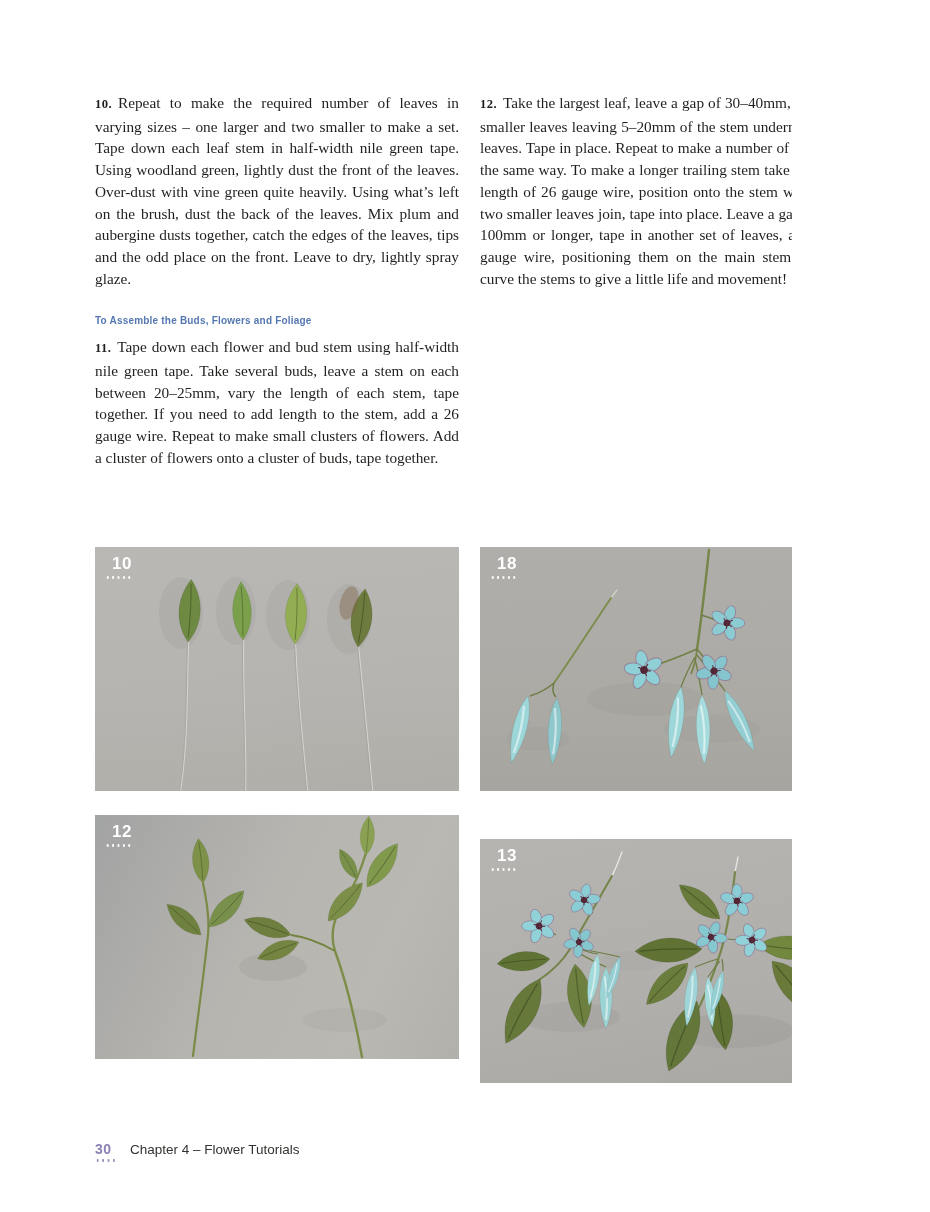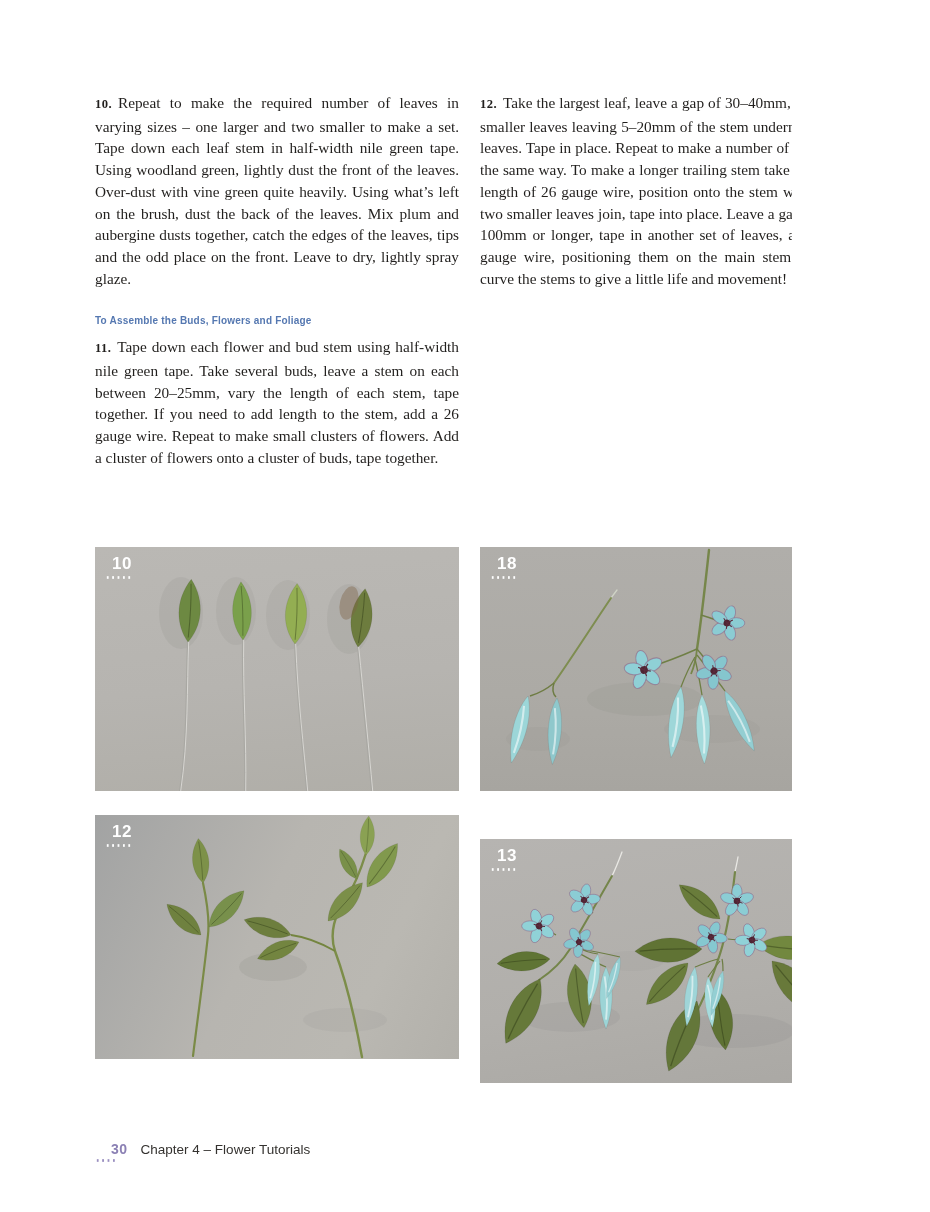--- a/index.html
+++ b/index.html
@@ -70,21 +70,21 @@
     background-repeat:repeat-x;
   }
   .page-footer {
     position:absolute; left:95px; top:1141px;
     display:flex; align-items:flex-start;
     font-family:"Liberation Sans", sans-serif;
   }
   .pagenum-col { display:flex; flex-direction:column; }
   .pagenum {
     font-weight:700; font-size:14px; line-height:16px;
-    color:#8b80b4; letter-spacing:0.5px;margin-left:16px;
+    color:#8b80b4; letter-spacing:0.5px;
   }
   .dots-purple {
     margin-top:2px;
     width:22px; height:3px;
     background-image:radial-gradient(circle, #9a8fc0 1.05px, rgba(154,143,192,0) 1.35px);
     background-size:5.4px 3px;
     background-repeat:repeat-x;
   }
   .chapter-title {
     margin-left:13px;

